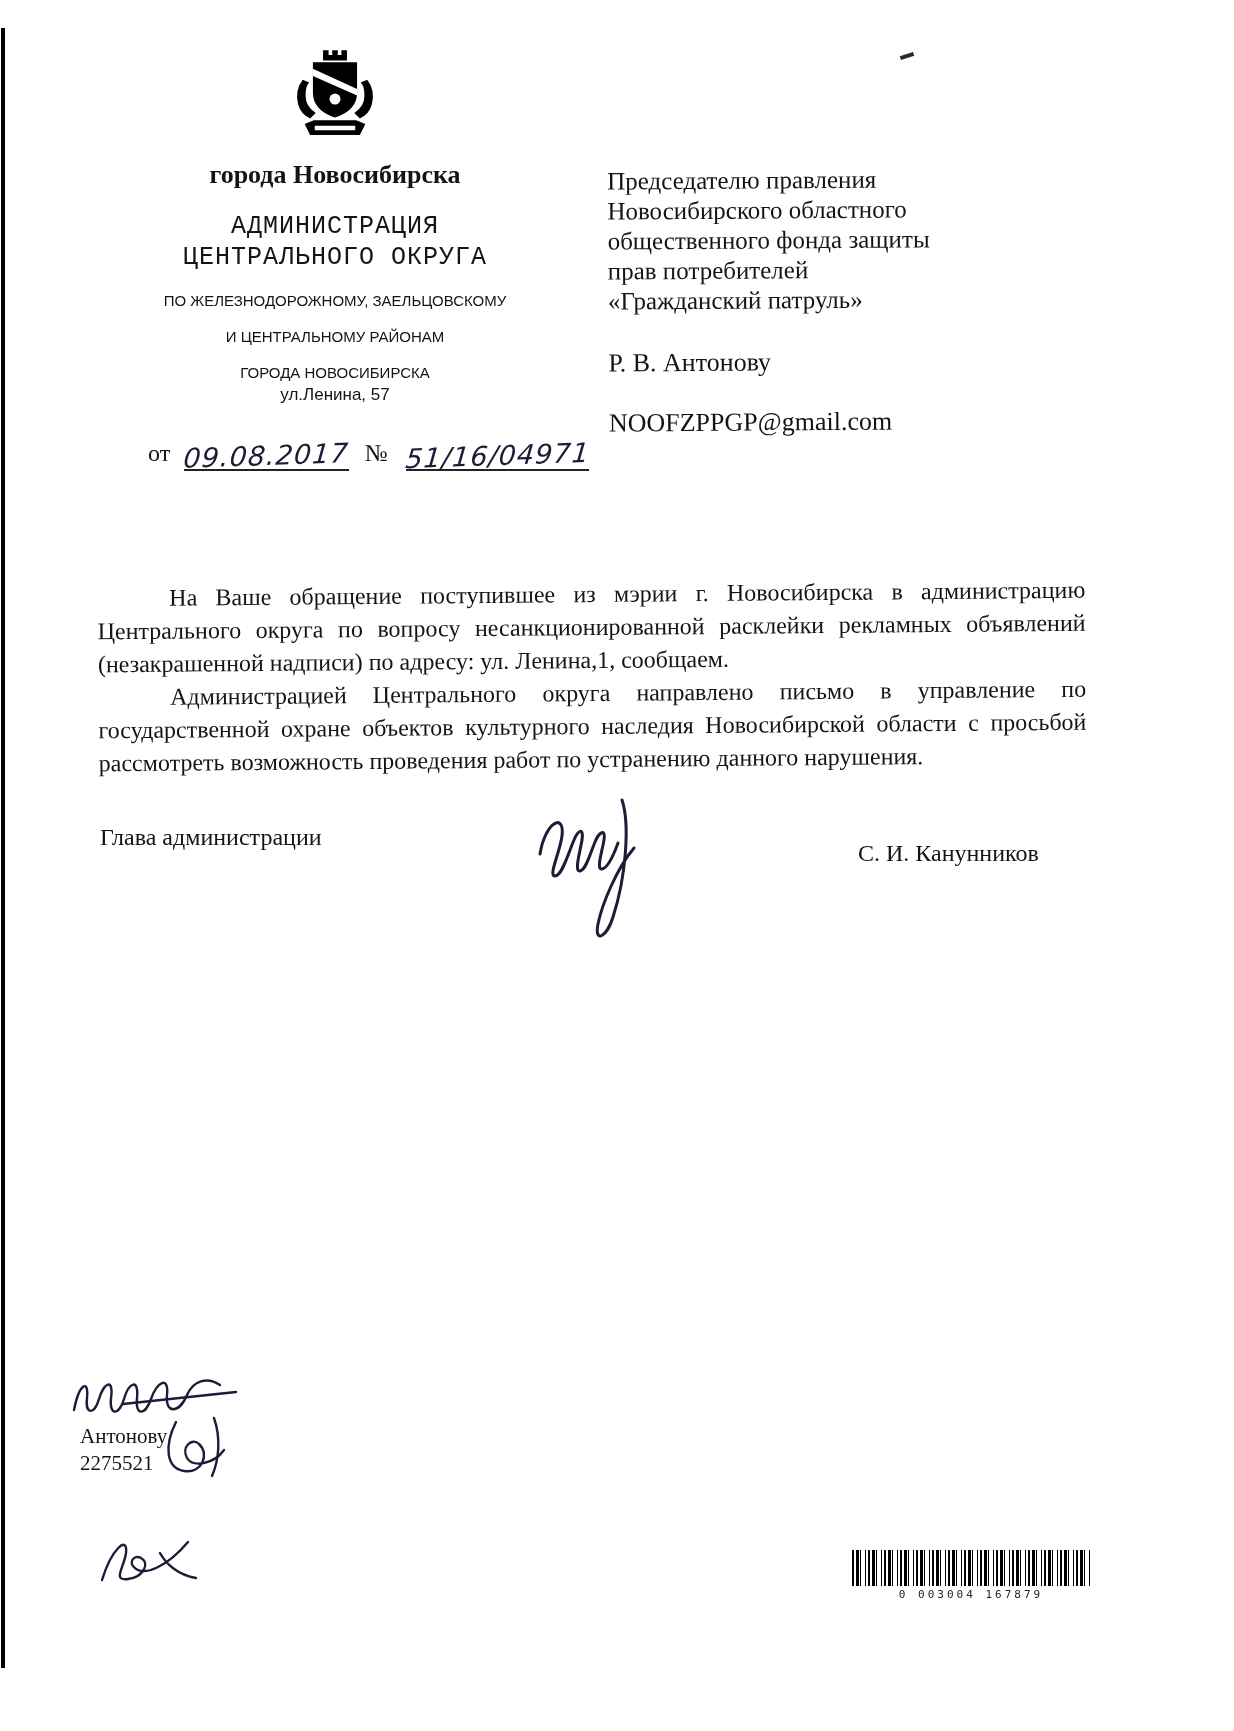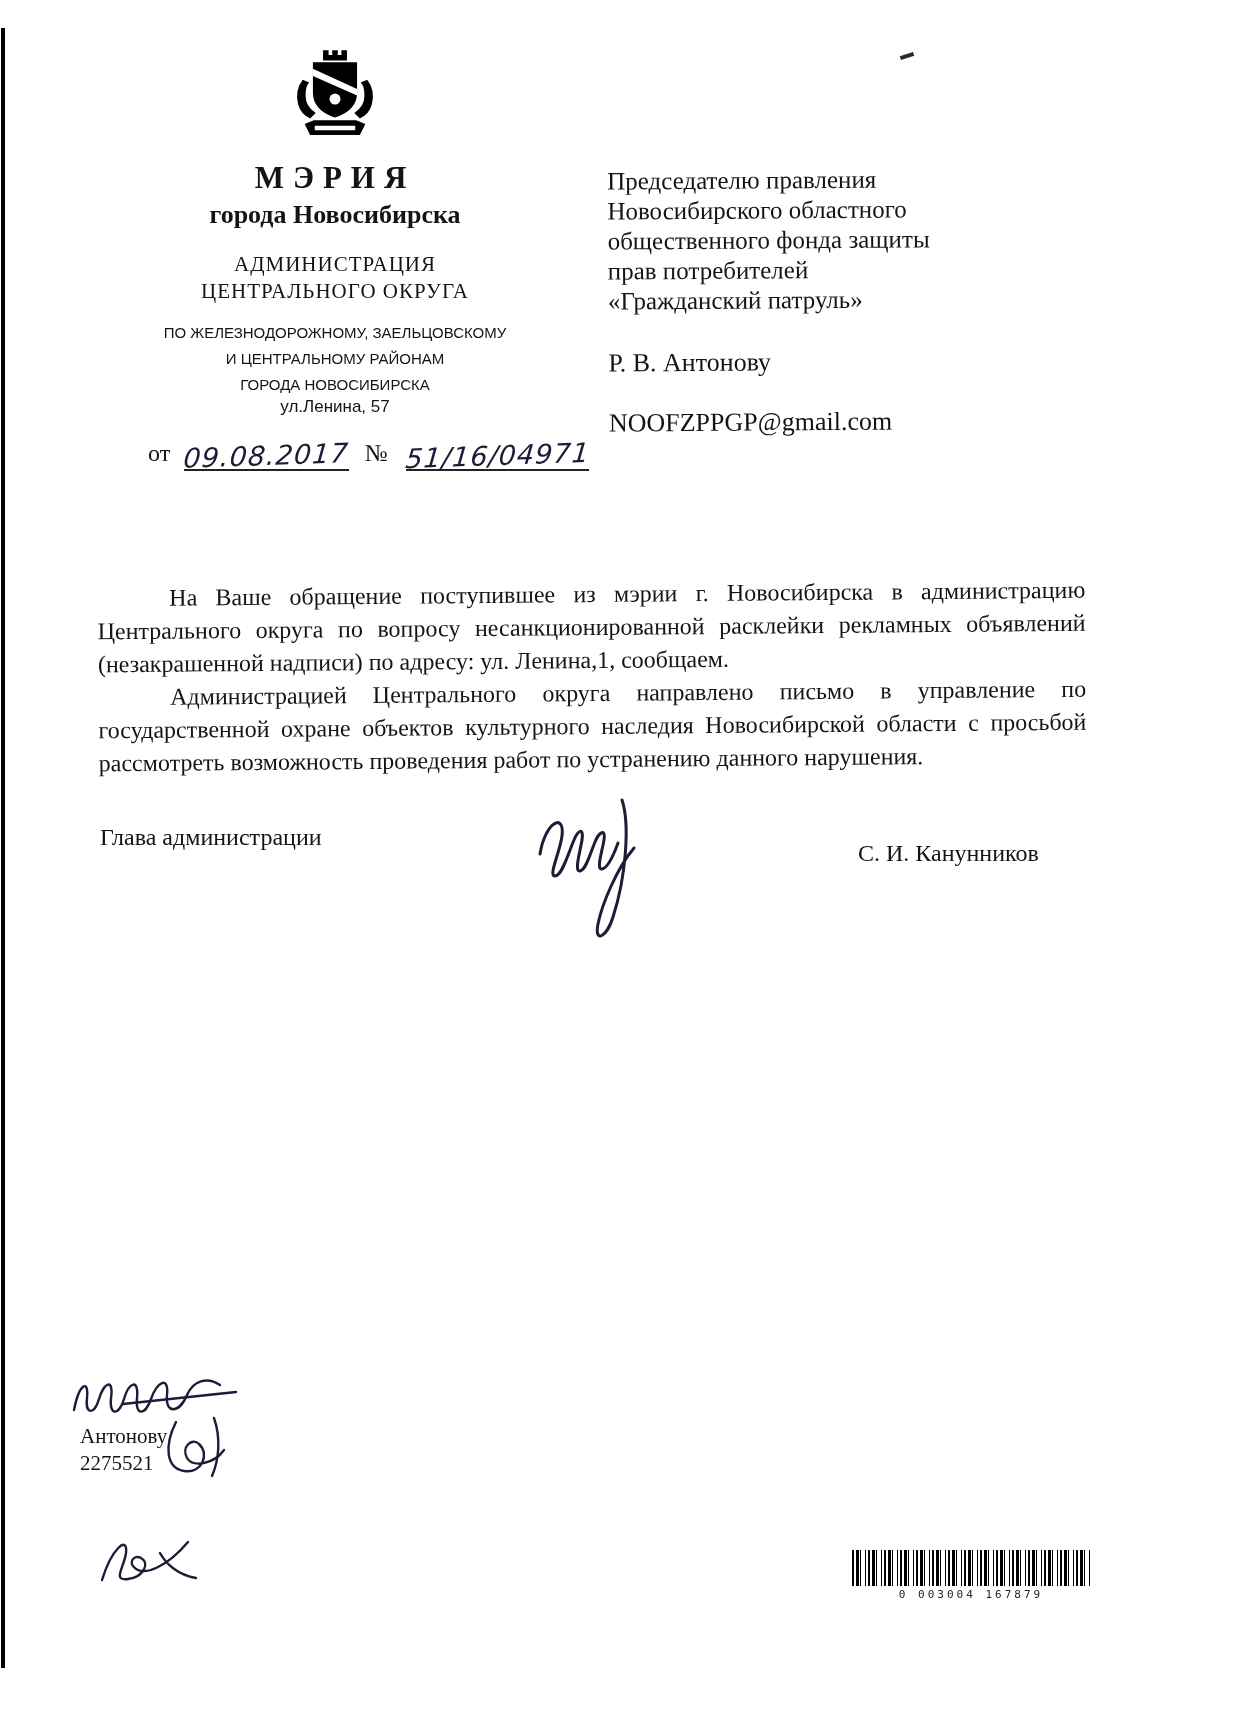--- a/index.html
+++ b/index.html
@@ -9,23 +9,23 @@
   }
   
   .scan-edge{position:absolute;left:1px;top:28px;width:4px;height:1640px;background:#000;}
   .scan-speck{position:absolute;left:900px;top:54px;width:14px;height:4px;background:#2b2b2b;transform:rotate(-18deg);}
 
   
   .letterhead{position:absolute;left:115px;top:48px;width:440px;text-align:center;}
   .emblem{display:block;margin:0 auto 8px auto;width:92px;height:104px;}
   .lh-org1{font-size:31px;font-weight:bold;letter-spacing:9px;margin-top:2px;}
   .lh-org2{font-size:26px;font-weight:bold;margin-top:4px;}
-  .lh-dept{font-family:Liberation Serif, serif;font-size:21px;letter-spacing:1px;margin-top:2px;}
+  .lh-dept{font-family:Liberation Mono, monospace;font-size:25px;letter-spacing:1px;margin-top:2px;}
   .lh-dept-first{margin-top:22px;}
-  .lh-small{font-family:"Liberation Sans",sans-serif;font-size:15px;margin-top:9px;}
+  .lh-small{font-family:"Liberation Sans",sans-serif;font-size:15px;margin-top:19px;}
   .lh-small-first{margin-top:20px;}
   .lh-addr{font-family:"Liberation Sans",sans-serif;font-size:17px;margin-top:4px;}
   .lh-addr-first{margin-top:8px;}
 
   
   .outgoing-ref{position:absolute;left:148px;top:438px;width:460px;font-size:24px;white-space:nowrap;}
   .outgoing-ref .lbl{display:inline-block;vertical-align:bottom;padding-bottom:4px;}
   .uline{display:inline-block;border-bottom:2px solid #222;text-align:center;vertical-align:bottom;}
   .uline-date{min-width:160px;margin:0 10px 0 8px;}
   .uline-num{min-width:170px;margin-left:12px;}
@@ -83,21 +83,20 @@
     <svg class="emblem" viewBox="0 0 100 112" xmlns="http://www.w3.org/2000/svg">
       <path d="M37 2 h6 v5 h4 v-5 h6 v5 h4 v-5 h6 v11 h-26 z" fill="#000"></path>
       <path d="M26 15 h48 v33 q0 19 -24 27 q-24 -8 -24 -27 z" fill="#000"></path>
       <path d="M26 22 L74 44 v7 L26 30 z" fill="#fff"></path>
       <circle cx="50" cy="55" r="6" fill="#fff"></circle>
       <path d="M15 34 q-9 11 -5 27 q3 11 13 15 l6 -6 q-11 -7 -11 -19 q0 -10 4 -14 z" fill="#000"></path>
       <path d="M85 34 q9 11 5 27 q-3 11 -13 15 l-6 -6 q11 -7 11 -19 q0 -10 -4 -14 z" fill="#000"></path>
       <path d="M17 82 l10 -4 h46 l10 4 -6 12 h-54 z" fill="#000"></path>
       <path d="M28 84 h44 v5 h-44 z" fill="#fff"></path>
     </svg>
-    <div class="lh-org1">МЭРИЯ</div>
     <div class="lh-org2">города Новосибирска</div>
     <div class="lh-dept lh-dept-first">АДМИНИСТРАЦИЯ</div>
     <div class="lh-dept">ЦЕНТРАЛЬНОГО ОКРУГА</div>
     <div class="lh-small lh-small-first">ПО ЖЕЛЕЗНОДОРОЖНОМУ, ЗАЕЛЬЦОВСКОМУ</div>
     <div class="lh-small">И ЦЕНТРАЛЬНОМУ РАЙОНАМ</div>
     <div class="lh-small">ГОРОДА НОВОСИБИРСКА</div>
     <div class="lh-addr">ул.Ленина, 57</div>
   </div>
 
   <div class="outgoing-ref">

